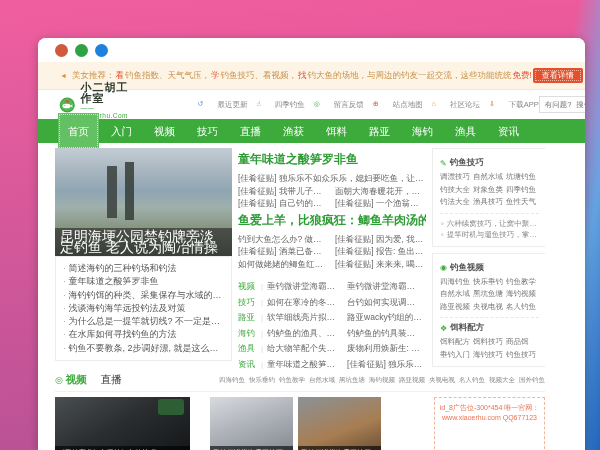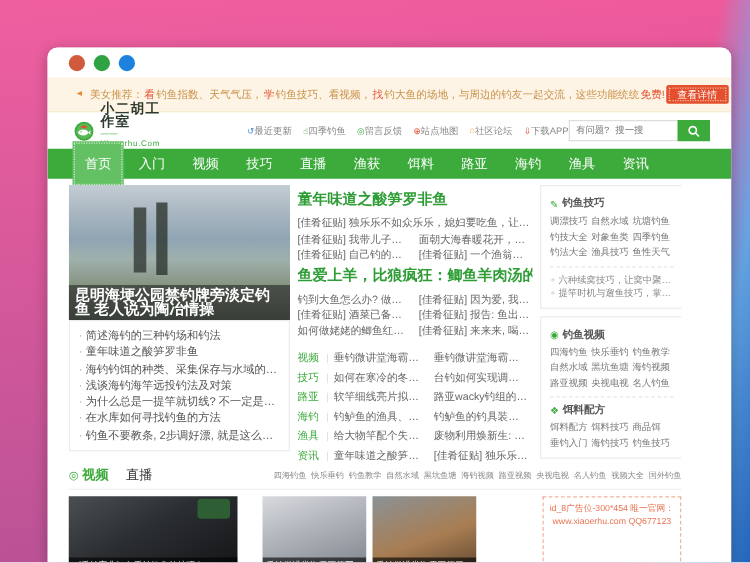--- a/index.html
+++ b/index.html
@@ -20,21 +20,21 @@
   .notice .em{color:#e4502e;margin:0 1px;}
   .speaker-ic{color:#e4883c;font-size:7px;margin-right:5px;}
   .notice-btn{background:#e4502e;color:#fff;font-size:8px;line-height:13px;padding:1px 9px;border-radius:2px;
     margin-left:auto;outline:1px dotted #f3b49b;outline-offset:-3px;cursor:pointer;}
   
   .header{height:29px;display:flex;align-items:center;padding-left:21px;background:#fff;}
   .logo{display:flex;align-items:center;gap:5px;cursor:pointer;}
   .logo-t1{font-size:11px;font-weight:bold;color:#2d3a2d;letter-spacing:1px;line-height:11px;}
   .logo-t2{font-size:6.5px;color:#3cab3c;letter-spacing:.5px;line-height:8px;}
   .hlinks{display:flex;gap:9px;margin-left:62px;font-size:7.5px;color:#888;white-space:nowrap;}
-  .hlink{display:flex;align-items:center;gap:0;cursor:pointer;}
+  .hlink{display:flex;align-items:flex-start;gap:14px;cursor:pointer;}
   .hicon{font-size:7px;}
   .hlink:nth-child(1) .hicon{color:#4a90d9}.hlink:nth-child(2) .hicon{color:#3cab3c}
   .hlink:nth-child(3) .hicon{color:#3cab3c}.hlink:nth-child(4) .hicon{color:#e4502e}
   .hlink:nth-child(5) .hicon{color:#f0a13c}.hlink:nth-child(6) .hicon{color:#e4502e}
   .search{margin-left:auto;margin-right:40px;display:flex;align-items:center;}
   .search input{width:76px;height:15px;border:1px solid #ddd;border-right:none;font-size:7.5px;
     padding:0 5px;color:#999;outline:none;font-family:Liberation Mono, monospace;}
   .search-btn{width:26px;height:17px;background:#3cab3c;border:none;display:flex;align-items:center;
     justify-content:center;cursor:pointer;}
   
@@ -43,21 +43,21 @@
   .nav-item.active{background:#63c063;outline:1px dotted rgba(255,255,255,.65);outline-offset:-2px;}
   
   .page{width:490px;margin-left:17px;padding-top:5px;}
   .main-row{display:flex;gap:6px;height:222px;overflow:hidden;}
   .col-left{width:177px;flex:0 0 177px;}
   .feature{height:108px;position:relative;cursor:pointer;
     background:linear-gradient(180deg,#c3ccd3 0%,#a7b5bf 22%,#8fa5b3 40%,#9fb0ac 55%,#85937f 75%,#5f6d5e 100%);}
   .feature:before{content:"";position:absolute;left:52px;top:18px;width:10px;height:52px;background:#39413c;opacity:.85;}
   .feature:after{content:"";position:absolute;left:70px;top:14px;width:9px;height:58px;background:#2e362f;opacity:.8;}
   .feature-cap{position:absolute;left:0;right:0;bottom:0;background:rgba(25,25,25,.55);color:#fff;
-    font-size:12px;line-height:11px;padding:3px 5px;font-weight:bold;}
+    font-size:14px;line-height:11px;padding:3px 5px;}
   .left-list{border:1px solid #ececec;padding:5px 7px;}
   .left-item{font-size:9px;color:#555;line-height:13.3px;white-space:nowrap;overflow:hidden;
     text-overflow:ellipsis;cursor:pointer;}
   .left-item:before{content:"· ";color:#aaa;}
   .col-mid{width:188px;flex:0 0 188px;padding-top:1px;}
   .headline{font-size:12px;font-weight:bold;color:#2f9d36;line-height:15px;margin:3px 0 5px;cursor:pointer;
     white-space:nowrap;overflow:hidden;}
   .mrow{display:flex;gap:6px;}
   .mcell{width:91px;font-size:8.5px;color:#666;line-height:12.5px;white-space:nowrap;overflow:hidden;
     text-overflow:ellipsis;cursor:pointer;}

